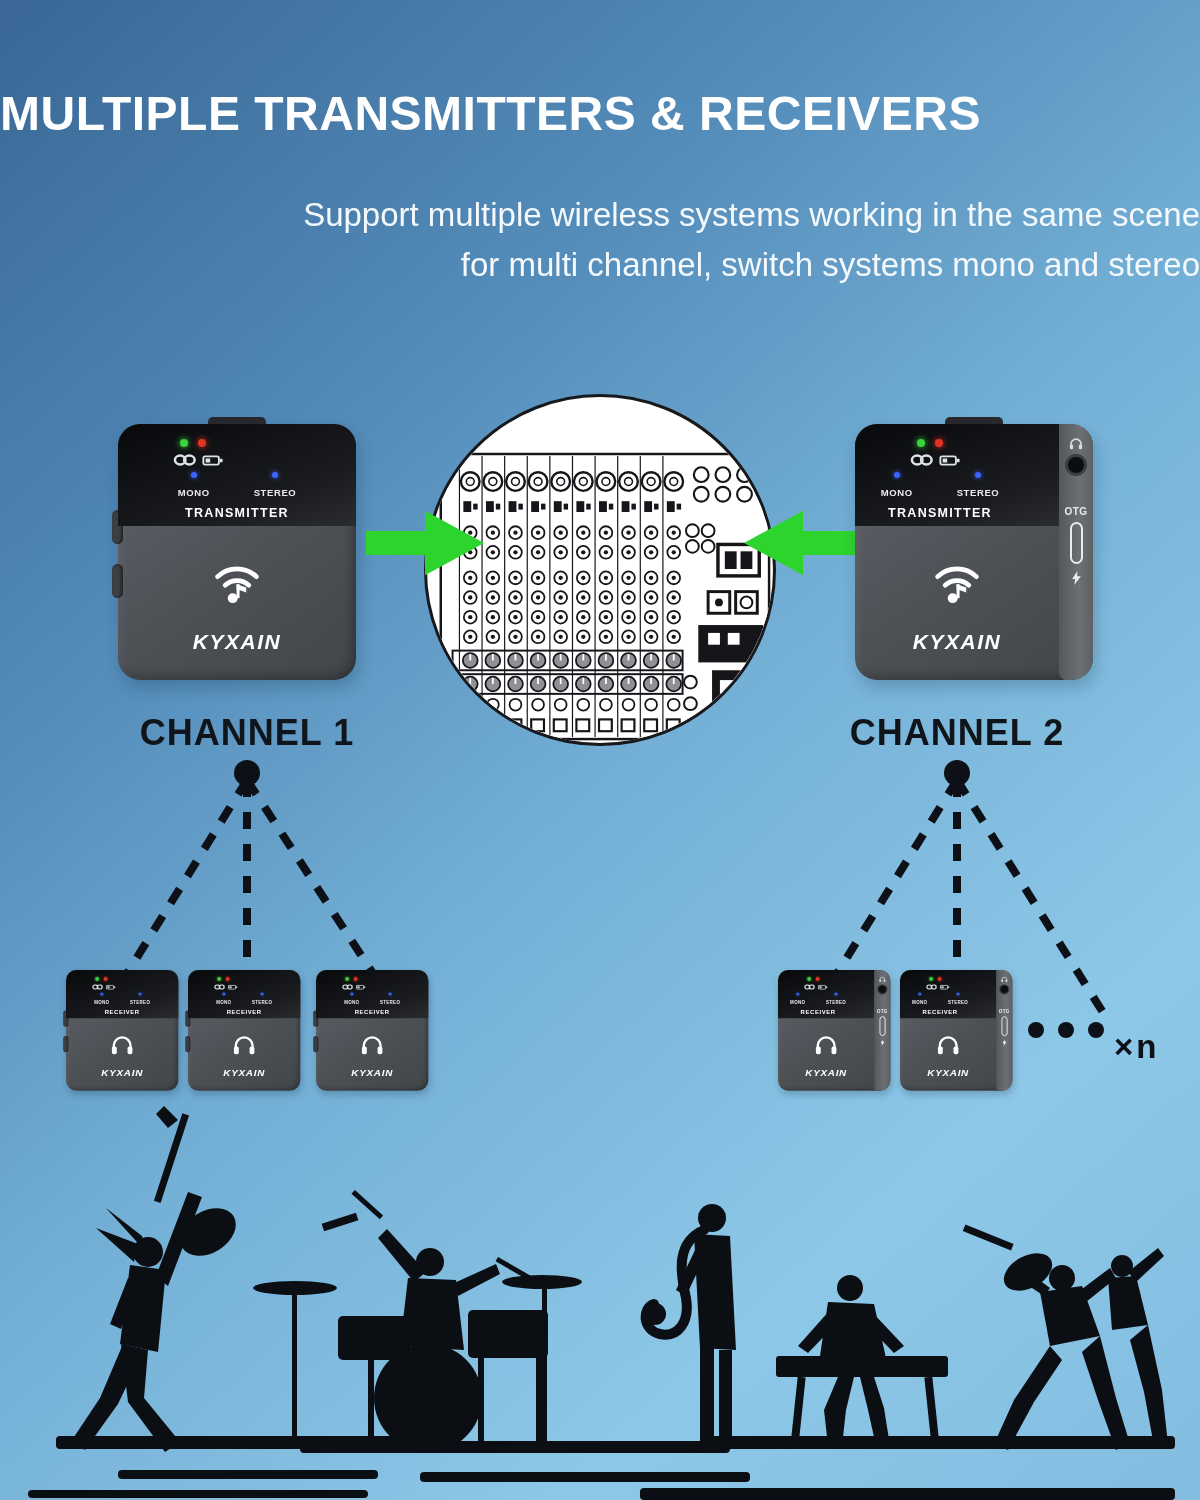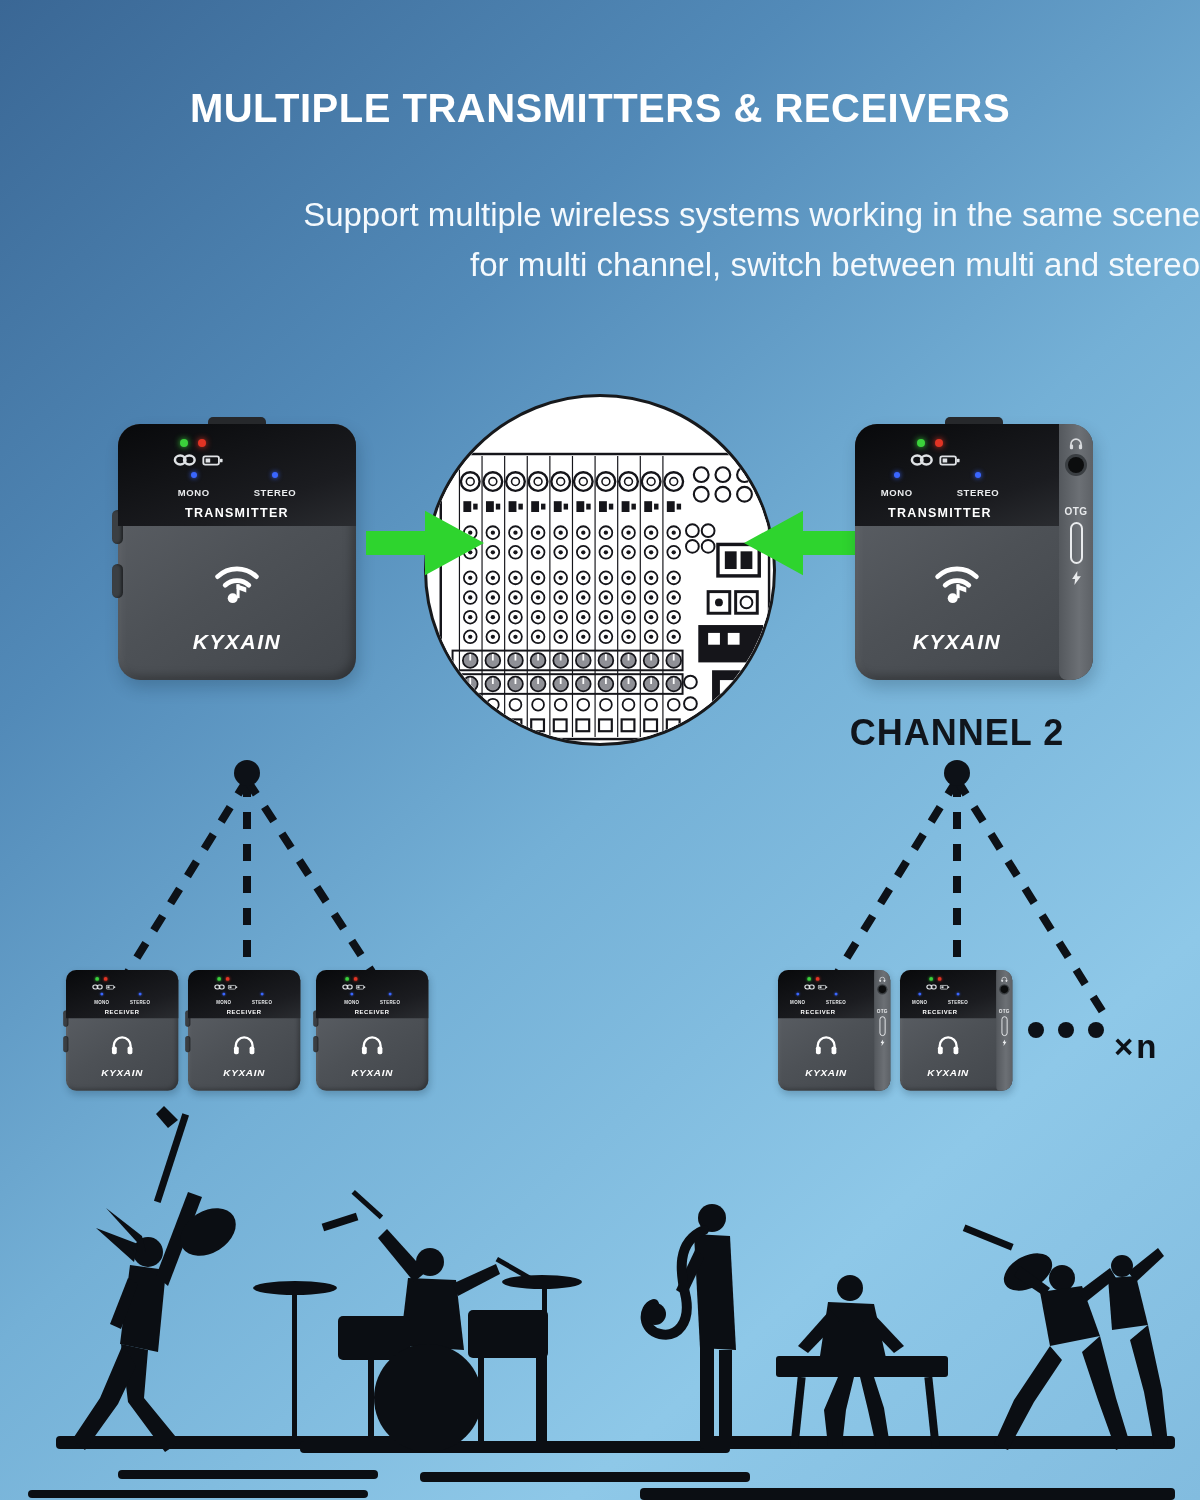--- a/index.html
+++ b/index.html
@@ -2,22 +2,22 @@
 <html><head>
 <meta charset="utf-8">
 <style>
   *{margin:0;padding:0;box-sizing:border-box}
   html,body{width:1200px;height:1500px}
   body{font-family:"Liberation Sans",sans-serif;overflow:hidden}
   .stage{position:relative;width:1200px;height:1500px;
     background:linear-gradient(138deg,#3a6795 0%,#528ab8 28%,#74b0d6 52%,#8ec8e8 78%,#82bcdf 100%)}
 
   
-  .title{position:absolute;top:86px;left:0;width:100%;text-align:center;
-    font-size:40px;font-weight:bold;letter-spacing:.5px;color:#ffffff}
+  .title{position:absolute;top:86px;left:0;width:100%;
+    font-size:48px;font-weight:bold;letter-spacing:.5px;color:#ffffff}
   .subtitle{position:absolute;top:190px;left:0;width:100%;text-align:right;
     font-size:33px;line-height:1.5;color:#f4f9fd;font-weight:400}
 
   
   .dev{position:absolute;width:238px;height:256px;border-radius:22px;
     background:linear-gradient(145deg,#60646a 0%,#4d5156 55%,#42464b 100%);
     box-shadow:inset -4px -4px 10px rgba(0,0,0,.28),inset 4px 2px 6px rgba(255,255,255,.07),3px 8px 16px rgba(10,30,50,.22)}
   .nub{position:absolute;top:-7px;left:50%;transform:translateX(-50%);width:58px;height:9px;
     border-radius:5px 5px 0 0;background:#26282b}
   .panel{position:absolute;top:0;left:0;right:0;height:102px;border-radius:22px 22px 0 0;
@@ -83,21 +83,21 @@
   .band{position:absolute;left:0;top:1100px;width:1200px;height:400px}
 </style>
 </head>
 <body>
 
 <div class="stage">
 
   <div class="title">MULTIPLE TRANSMITTERS &amp; RECEIVERS</div>
   <div class="subtitle">
     <span>Support multiple wireless systems working in the same scene</span><br>
-    <span>for multi channel, switch between multi and stereo</span>
+    <span>for multi channel, switch systems mono and stereo</span>
   </div>
 
   <div class="dev" style="left:118px;top:424px">
     <div class="nub"></div>
     <div class="btn b1"></div>
     <div class="btn b2"></div>
     <div class="panel">
       <span class="led g"></span>
       <span class="led r"></span>
       <svg class="i-link" viewBox="0 0 26 12">
@@ -444,20 +444,21 @@
     <svg class="cicon" viewBox="0 0 52 44">
       <path d="M8,17 a26,26 0 0 1 36,0" stroke="#fff" stroke-width="4.4" fill="none" stroke-linecap="round"></path>
       <path d="M15,25 a16,16 0 0 1 22,0" stroke="#fff" stroke-width="4.4" fill="none" stroke-linecap="round"></path>
       <circle cx="22" cy="37" r="4.6" fill="#fff"></circle>
         <rect x="25.6" y="24" width="2.8" height="13" fill="#fff"></rect>
       <path d="M25.6,24 l9,3.2 v4.6 l-9,-3.2 z" fill="#fff"></path>
     </svg>
     <div class="brand">KYXAIN</div>
   </div>
 
+  <div class="chl c1">CHANNEL 1</div>
   <div class="chl c2">CHANNEL 2</div>
 
   <svg class="links" viewBox="0 0 1200 352">
     <g stroke="#0d1117" stroke-width="8" stroke-dasharray="17 15" fill="none">
       <line x1="247" y1="32" x2="128" y2="224"></line>
       <line x1="247" y1="32" x2="247" y2="224"></line>
       <line x1="247" y1="32" x2="372" y2="224"></line>
       <line x1="957" y1="32" x2="838" y2="224"></line>
       <line x1="957" y1="32" x2="957" y2="224"></line>
       <line x1="957" y1="32" x2="1104" y2="266"></line>

